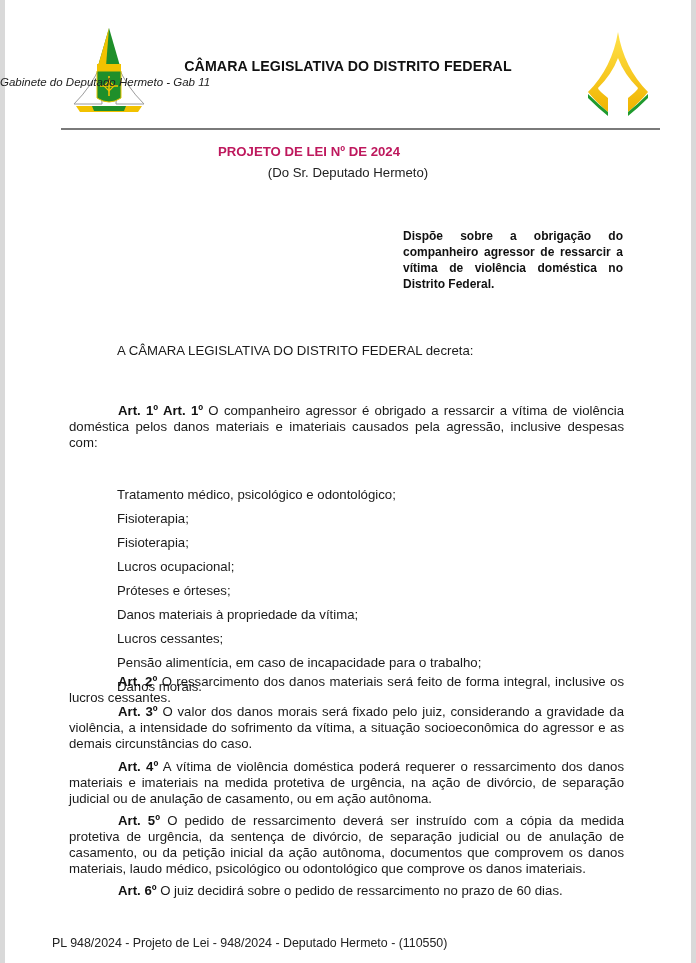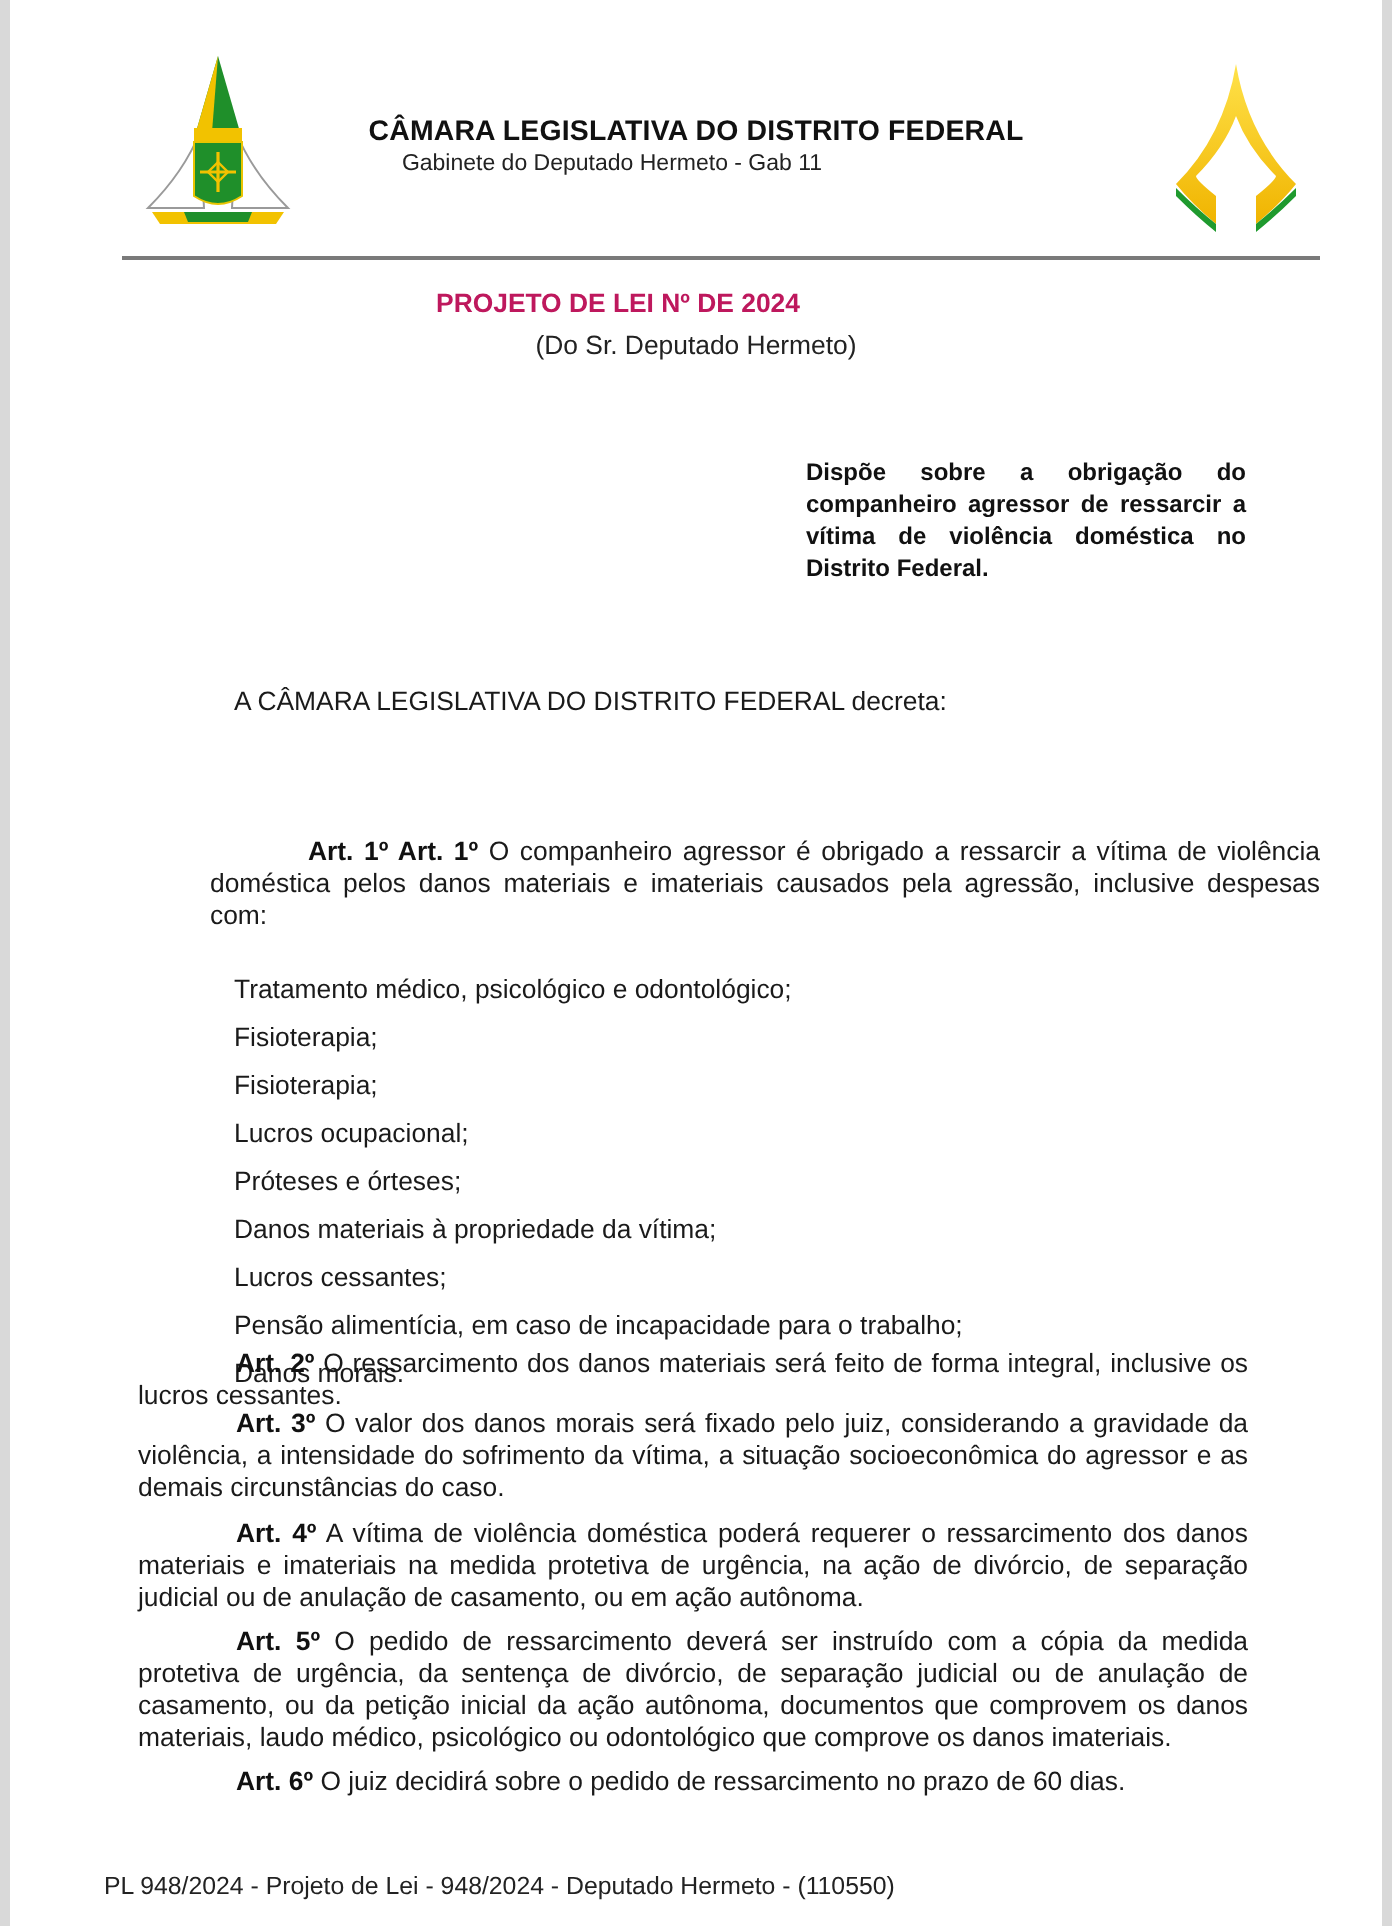--- a/index.html
+++ b/index.html
@@ -13,22 +13,22 @@
     .edge-right { position: absolute; right: 0; top: 0; width: 5px; height: 963px; background: #d9d9d9; }
 
     .logo-left { position: absolute; left: 70px; top: 26px; width: 78px; height: 88px; }
     .logo-right { position: absolute; left: 584px; top: 28px; width: 68px; height: 92px; }
 
     .header-title {
       position: absolute; left: 0; width: 696px; top: 58px; text-align: center;
       font-weight: bold; font-size: 14.2px; letter-spacing: 0.1px; color: #111;
     }
     .header-sub {
-      position: absolute; left: 0; width: 612px; top: 76px; text-align: center;
-      font-size: 11.5px; color: #222;
+      position: absolute; left: 0; width: 612px; top: 76px; text-align: left;
+      font-size: 11.5px; color: #222; font-style: italic;
     }
     .header-rule {
       position: absolute; left: 61px; width: 599px; top: 128px; height: 2px; background: #7a7a7a;
     }
 
     .bill-title {
       position: absolute; left: 0; width: 618px; top: 144px; text-align: center;
       font-weight: bold; font-size: 13.2px; color: #be185d;
     }
     .bill-author {
@@ -103,21 +103,21 @@
 <div class="header-sub">Gabinete do Deputado Hermeto - Gab 11</div>
 <div class="header-rule"></div>
 
 <div class="bill-title">PROJETO DE LEI  Nº DE 2024</div>
 <div class="bill-author">(Do Sr. Deputado Hermeto)</div>
 
 <div class="ementa">Dispõe sobre a obrigação do companheiro agressor de ressarcir a vítima de violência doméstica no Distrito Federal.</div>
 
 <div class="preamble">A CÂMARA LEGISLATIVA DO DISTRITO FEDERAL decreta:</div>
 
-<div class="body-text" style="top:418px;margin-left:36px;">
+<div class="body-text" style="top:403px;">
   <span class="indent"></span><b>Art. 1º Art. 1º</b><span> O companheiro agressor é obrigado a ressarcir a vítima de violência doméstica pelos danos materiais e imateriais causados pela agressão, inclusive despesas com:</span>
 </div>
 
 <div class="list-item" style="top:459px;">Tratamento médico, psicológico e odontológico;</div>
 <div class="list-item" style="top:483px;">Fisioterapia;</div>
 <div class="list-item" style="top:507px;">Fisioterapia;</div>
 <div class="list-item" style="top:531px;">Lucros ocupacional;</div>
 <div class="list-item" style="top:555px;">Próteses e órteses;</div>
 <div class="list-item" style="top:579px;">Danos materiais à propriedade da vítima;</div>
 <div class="list-item" style="top:603px;">Lucros cessantes;</div>

